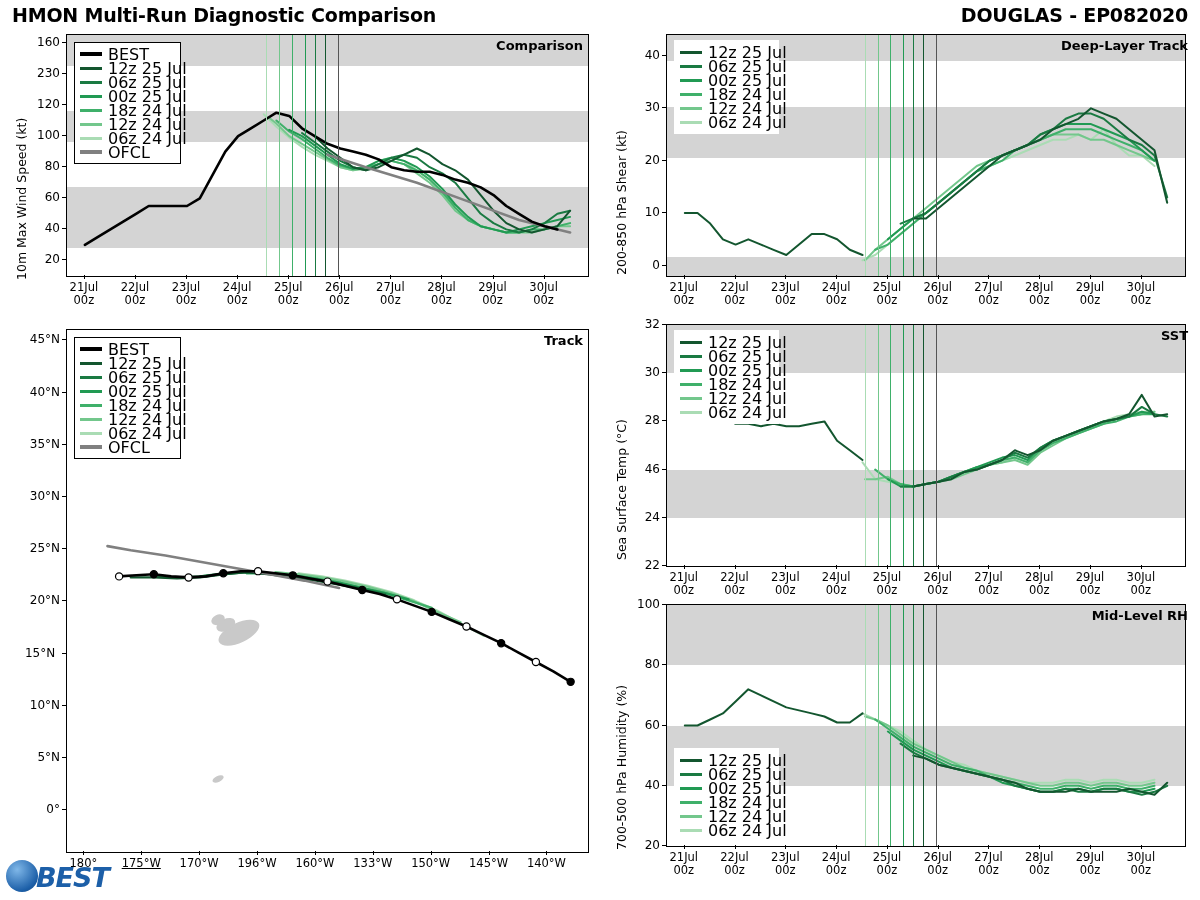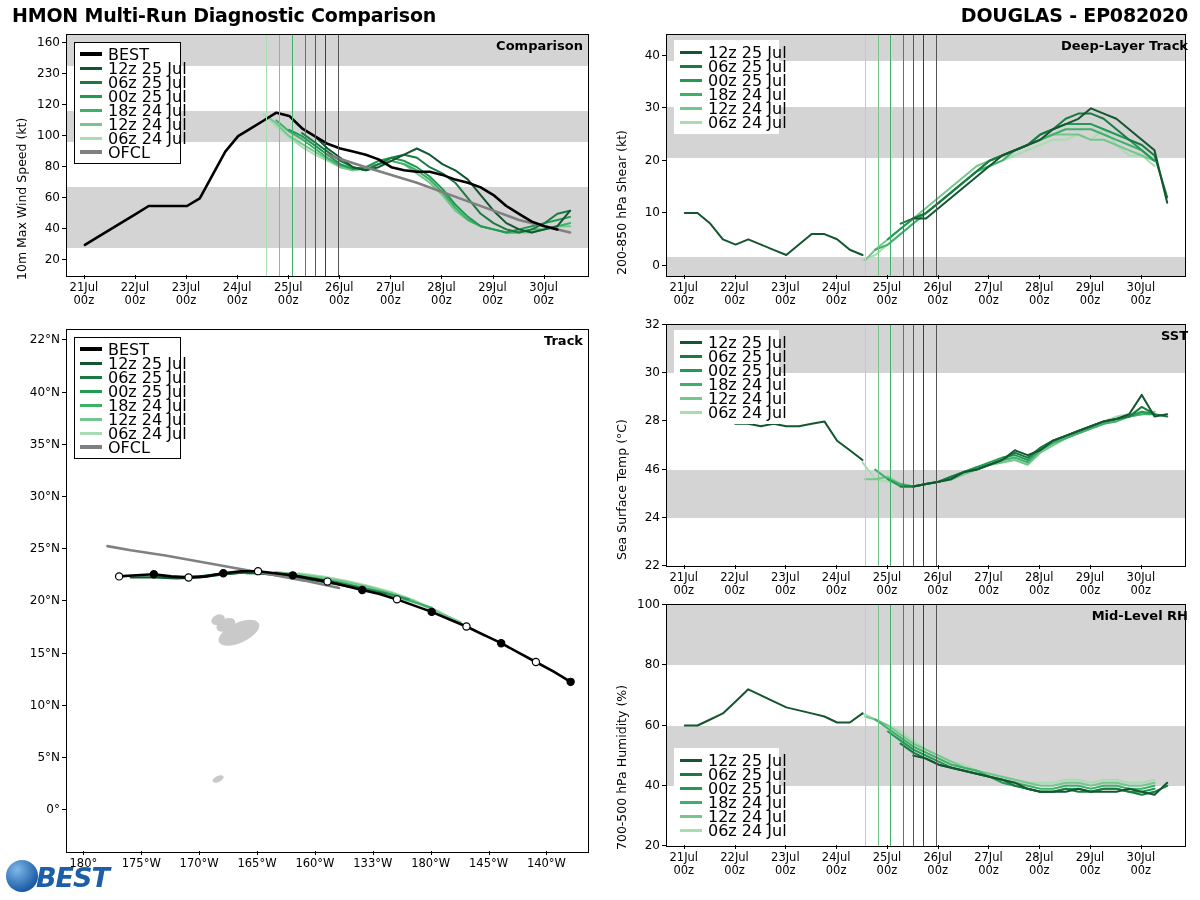--- a/index.html
+++ b/index.html
@@ -235,48 +235,48 @@
         <span class="legline" style="background:#808080;height:4px;"></span>
         <span class="legtxt">OFCL</span>
       </div>
   </div>
 <div class="ytick" style="top: 484.24px; left: 20px; width: 40px;">0°</div>
     <div class="ytickmark" style="top: 484.24px; left: 62px; width: 4px;"></div>
     <div class="ytick" style="top: 432.04px; left: 20px; width: 40px;">5°N</div>
     <div class="ytickmark" style="top: 432.04px; left: 62px; width: 4px;"></div>
     <div class="ytick" style="top: 379.84px; left: 20px; width: 40px;">10°N</div>
     <div class="ytickmark" style="top: 379.84px; left: 62px; width: 4px;"></div>
-    <div class="ytick" style="top: 327.64px; left: 20px; width: 40px;">15°N</div>
+    <div class="ytick" style="top: 327.64px; left: 20px; width: 40px; text-align: center;">15°N</div>
     <div class="ytickmark" style="top: 327.64px; left: 62px; width: 4px;"></div>
     <div class="ytick" style="top: 275.44px; left: 20px; width: 40px;">20°N</div>
     <div class="ytickmark" style="top: 275.44px; left: 62px; width: 4px;"></div>
     <div class="ytick" style="top: 223.24px; left: 20px; width: 40px;">25°N</div>
     <div class="ytickmark" style="top: 223.24px; left: 62px; width: 4px;"></div>
     <div class="ytick" style="top: 171.04px; left: 20px; width: 40px;">30°N</div>
     <div class="ytickmark" style="top: 171.04px; left: 62px; width: 4px;"></div>
     <div class="ytick" style="top: 118.84px; left: 20px; width: 40px;">35°N</div>
     <div class="ytickmark" style="top: 118.84px; left: 62px; width: 4px;"></div>
     <div class="ytick" style="top: 66.64px; left: 20px; width: 40px;">40°N</div>
     <div class="ytickmark" style="top: 66.64px; left: 62px; width: 4px;"></div>
-    <div class="ytick" style="top: 14.44px; left: 20px; width: 40px;">22°N</div>
+    <div class="ytick" style="top: 14.44px; left: 20px; width: 40px;">45°N</div>
     <div class="ytickmark" style="top: 14.44px; left: 62px; width: 4px;"></div>
     <div class="xtickmark" style="left: 83.3667px; top: 526px; height: 4px;"></div>
     <div class="xtick" style="left: 55.3667px; top: 532px; width: 56px;">180°</div>
     <div class="xtickmark" style="left: 141.256px; top: 526px; height: 4px;"></div>
-    <div class="xtick" style="left: 113.256px; top: 532px; width: 56px;">175°W</div>
+    <div class="xtick" style="left: 113.256px; top: 532px; width: 56px; text-decoration: underline;">175°W</div>
     <div class="xtickmark" style="left: 199.144px; top: 526px; height: 4px;"></div>
     <div class="xtick" style="left: 171.144px; top: 532px; width: 56px;">170°W</div>
     <div class="xtickmark" style="left: 257.033px; top: 526px; height: 4px;"></div>
-    <div class="xtick" style="left: 229.033px; top: 532px; width: 56px;">165°W</div>
+    <div class="xtick" style="left: 229.033px; top: 532px; width: 56px;">196°W</div>
     <div class="xtickmark" style="left: 314.922px; top: 526px; height: 4px;"></div>
     <div class="xtick" style="left: 286.922px; top: 532px; width: 56px;">160°W</div>
     <div class="xtickmark" style="left: 372.811px; top: 526px; height: 4px;"></div>
     <div class="xtick" style="left: 344.811px; top: 532px; width: 56px;">133°W</div>
     <div class="xtickmark" style="left: 430.7px; top: 526px; height: 4px;"></div>
-    <div class="xtick" style="left: 402.7px; top: 532px; width: 56px;">180°W</div>
+    <div class="xtick" style="left: 402.7px; top: 532px; width: 56px;">150°W</div>
     <div class="xtickmark" style="left: 488.589px; top: 526px; height: 4px;"></div>
     <div class="xtick" style="left: 460.589px; top: 532px; width: 56px;">145°W</div>
     <div class="xtickmark" style="left: 546.478px; top: 526px; height: 4px;"></div>
     <div class="xtick" style="left: 518.478px; top: 532px; width: 56px;">140°W</div>
   </div>
 
 <div class="panel" style="left:600px;top:30px;width:600px;height:280px;">
   <div class="ylabel" style="left:14px;top:245px;transform:rotate(-90deg);font-size:12.5px;">200-850 hPa Shear (kt)</div>
   <div class="plotbox" id="px-shr" style="left:66px;top:4px;width:518px;height:241px;">
     <div class="band" style="top:0px;height:26px;"></div>

